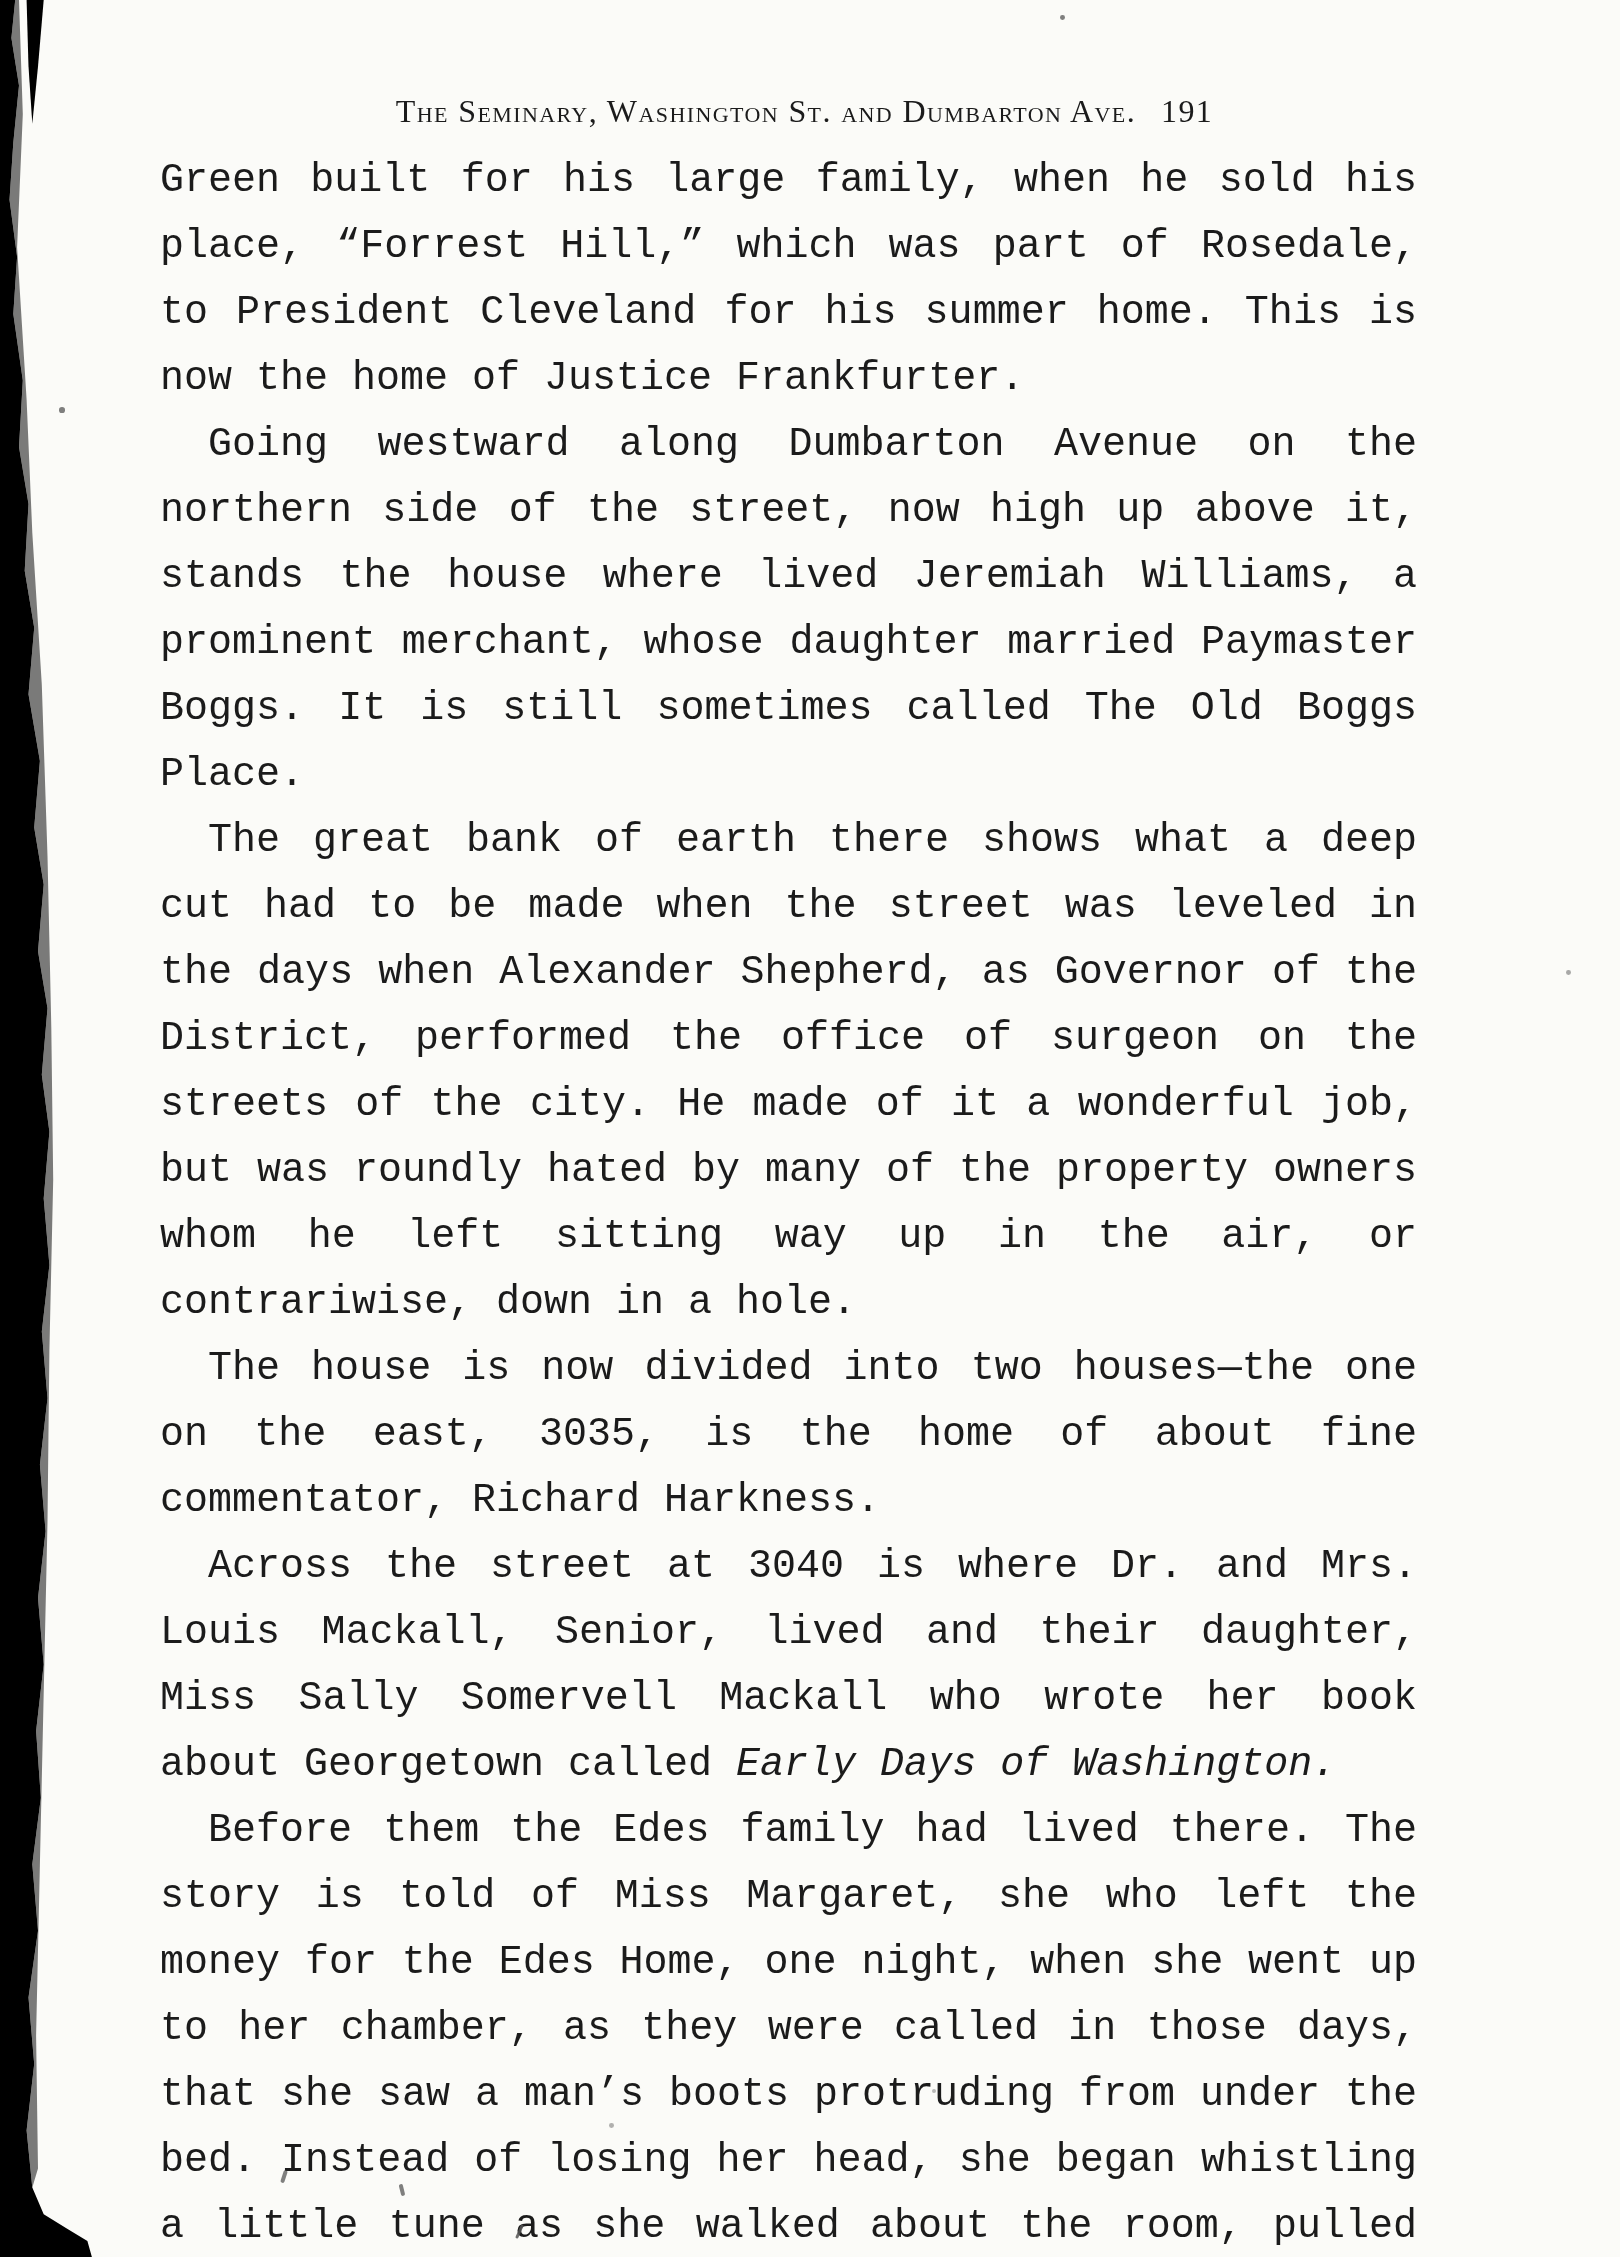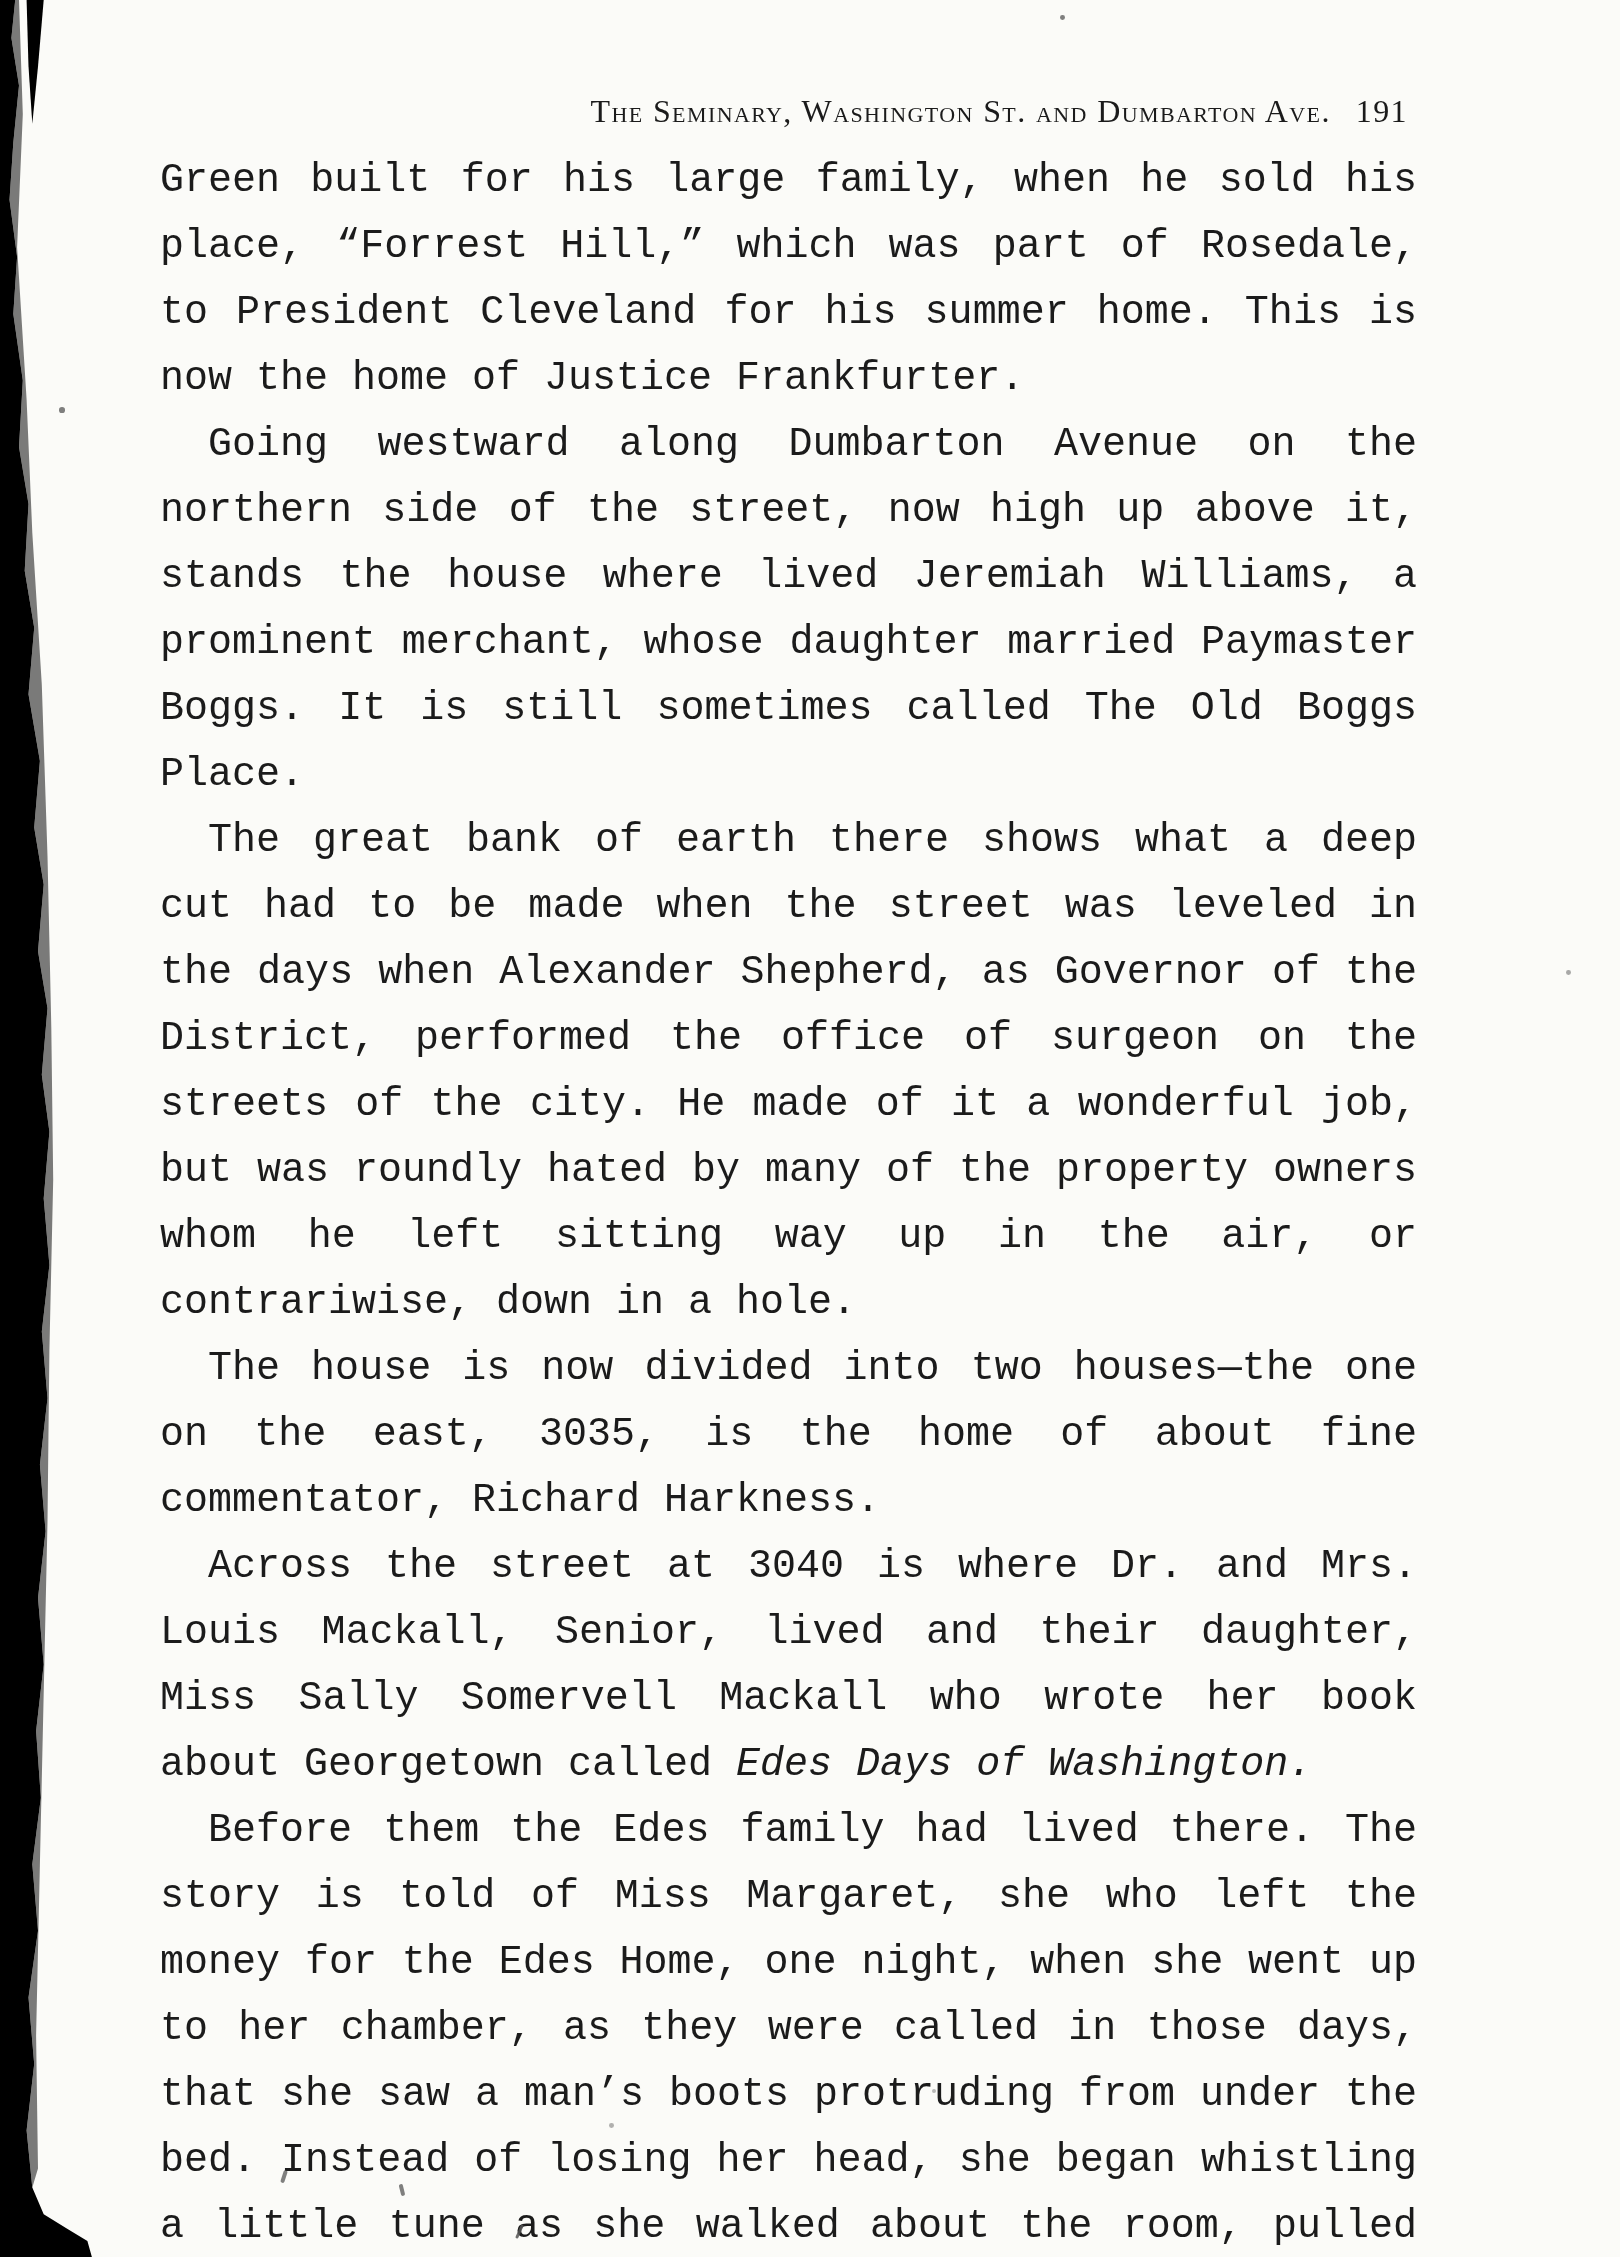--- a/index.html
+++ b/index.html
@@ -14,23 +14,23 @@
   }
   .binding-svg {
     position: absolute;
     left: 0; top: 0;
     width: 95px; height: 2258px;
     pointer-events: none;
   }
   .running-header {
     position: absolute;
     top: 93px;
-    left: 151px;
+    left: 176px;
     width: 1257px;
-    text-align: right;
+    text-align: center;
     font-size: 32px;
     letter-spacing: 1.4px;
     white-space: nowrap;
   }
   .running-header .title { font-variant: small-caps; }
   .running-header .pagenum { margin-left: 25px; }
   .page-body {
     position: absolute;
     top: 148px;
     left: 160px;
@@ -78,21 +78,21 @@
 
   <div class="running-header">
     <span class="title">The Seminary, Washington St. and Dumbarton Ave.</span><span class="pagenum">191</span>
   </div>
 
   <div class="page-body">
       <p class="no-indent"><span>Green built for his large family, when he sold his place, “Forrest Hill,” which was part of Rosedale, to President Cleveland for his summer home. This is now the home of Justice Frankfurter.</span></p>
       <p><span>Going westward along Dumbarton Avenue on the northern side of the street, now high up above it, stands the house where lived Jeremiah Williams, a prominent merchant, whose daughter married Paymaster Boggs. It is still sometimes called The Old Boggs Place.</span></p>
       <p><span>The great bank of earth there shows what a deep cut had to be made when the street was leveled in the days when Alexander Shepherd, as Governor of the District, performed the office of surgeon on the streets of the city. He made of it a wonderful job, but was roundly hated by many of the property owners whom he left sitting way up in the air, or contrariwise, down in a hole.</span></p>
       <p><span>The house is now divided into two houses—the one on the east, 3035, is the home of about fine commentator, Richard Harkness.</span></p>
-      <p><span>Across the street at 3040 is where Dr. and Mrs. Louis Mackall, Senior, lived and their daughter, Miss Sally Somervell Mackall who wrote her book about Georgetown called </span><span class="italic">Edes Days of Washington.</span></p>
+      <p><span>Across the street at 3040 is where Dr. and Mrs. Louis Mackall, Senior, lived and their daughter, Miss Sally Somervell Mackall who wrote her book about Georgetown called </span><span class="italic">Early Days of Washington.</span></p>
       <p><span>Before them the Edes family had lived there. The story is told of Miss Margaret, she who left the money for the Edes Home, one night, when she went up to her chamber, as they were called in those days, that she saw a man’s boots protruding from under the bed. Instead of losing her head, she began whistling a little tune as she walked about the room, pulled out the bureau drawers as if looking for something, then went out of the room, closed the</span></p>
     </div>
 
   <div class="speck sp1"></div>
   <div class="speck sp2"></div>
   <div class="speck sp3"></div>
   <div class="speck sp4"></div>
   <div class="speck sp5"></div>
   <div class="speck sp6"></div>
   <div class="speck sp7"></div>

